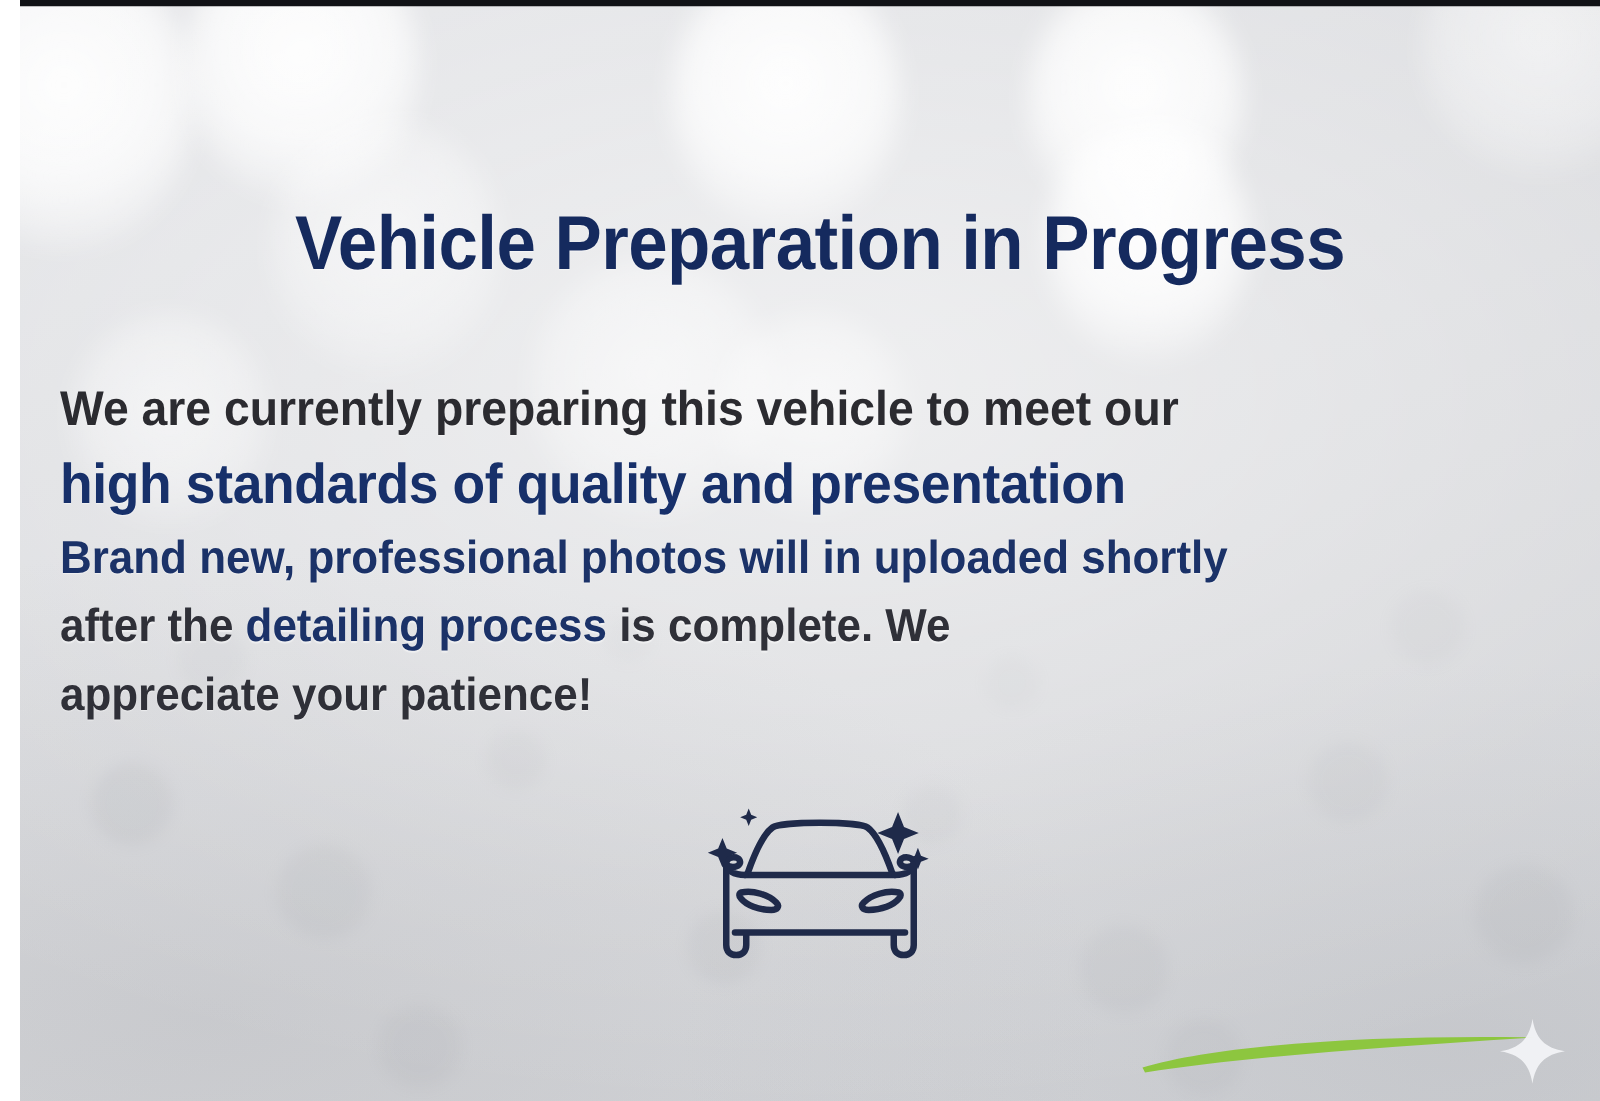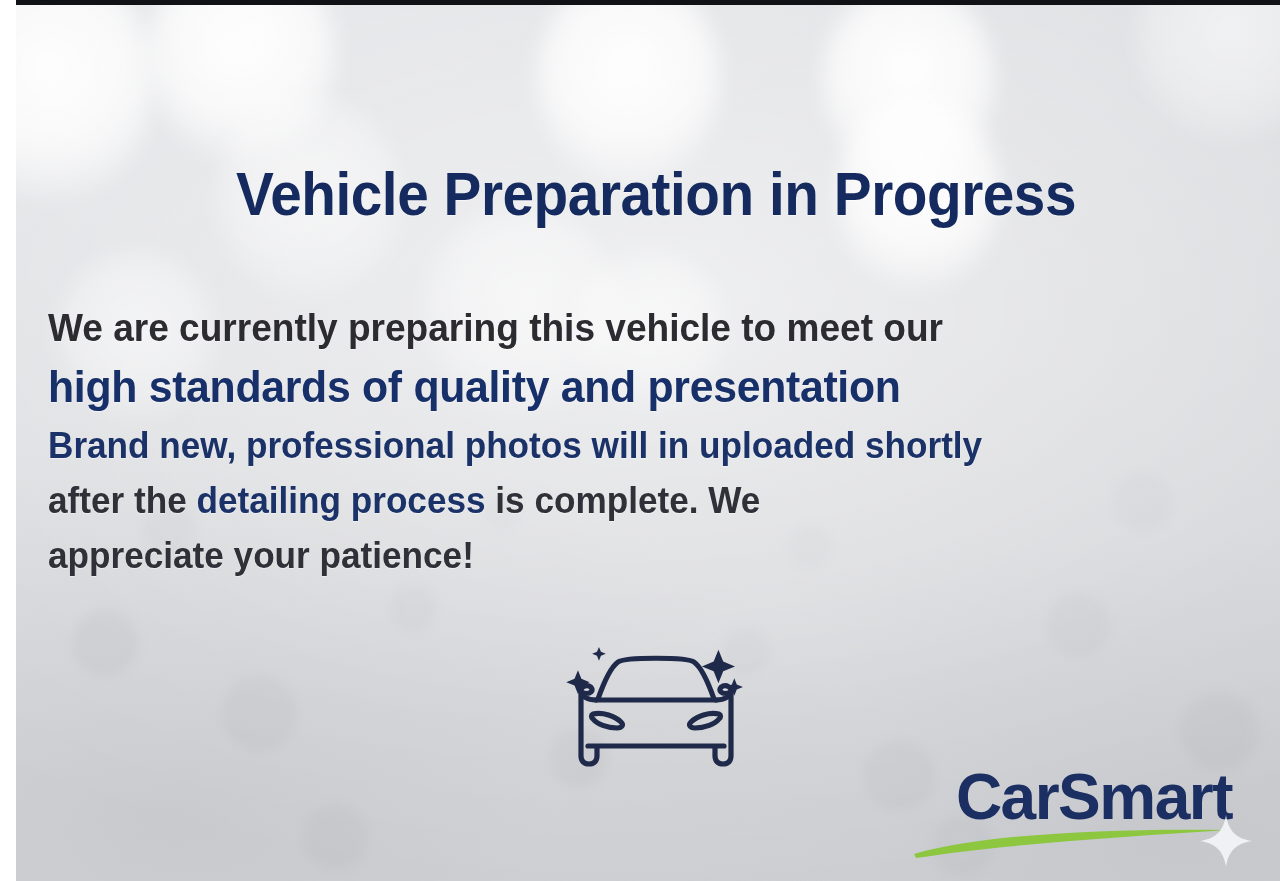--- a/index.html
+++ b/index.html
@@ -243,21 +243,20 @@
           <path d="M26 38 L30.4 48.8 L41 53.2 L30.4 57.6 L26 68.4 L21.6 57.6 L11 53.2 L21.6 48.8 Z" transform="translate(2,0) scale(0.78) translate(6,6)"></path>
 
           <path d="M168 14 L173.2 27 L186 32.2 L173.2 37.4 L168 50.4 L162.8 37.4 L150 32.2 L162.8 27 Z" transform="translate(0,-2) scale(0.92) translate(14,3)"></path>
 
           <path d="M190 44 L193.0 51.6 L200.5 54.6 L193.0 57.6 L190 65.2 L187 57.6 L179.5 54.6 L187 51.6 Z" transform="translate(-2,-2) scale(0.82) translate(36,10)"></path>
         </g>
       </svg>
     </div>
 
     <div class="logo">
-      <div class="logo-word">CarSmart</div>
       <div class="logo-swoosh">
         <svg viewBox="0 0 320 34" xmlns="http://www.w3.org/2000/svg">
           <path d="M2 27 C70 7 200 1 316 3 C206 10 86 18 4 31 Z" fill="#8DC63F"></path>
         </svg>
       </div>
       <div class="logo-spark">
         <svg viewBox="0 0 56 56" xmlns="http://www.w3.org/2000/svg">
           <path d="M28 2 C30.5 18 38 25.5 54 28 C38 30.5 30.5 38 28 54 C25.5 38 18 30.5 2 28 C18 25.5 25.5 18 28 2 Z" fill="#f2f3f5" opacity="0.95"></path>
         </svg>
       </div>

